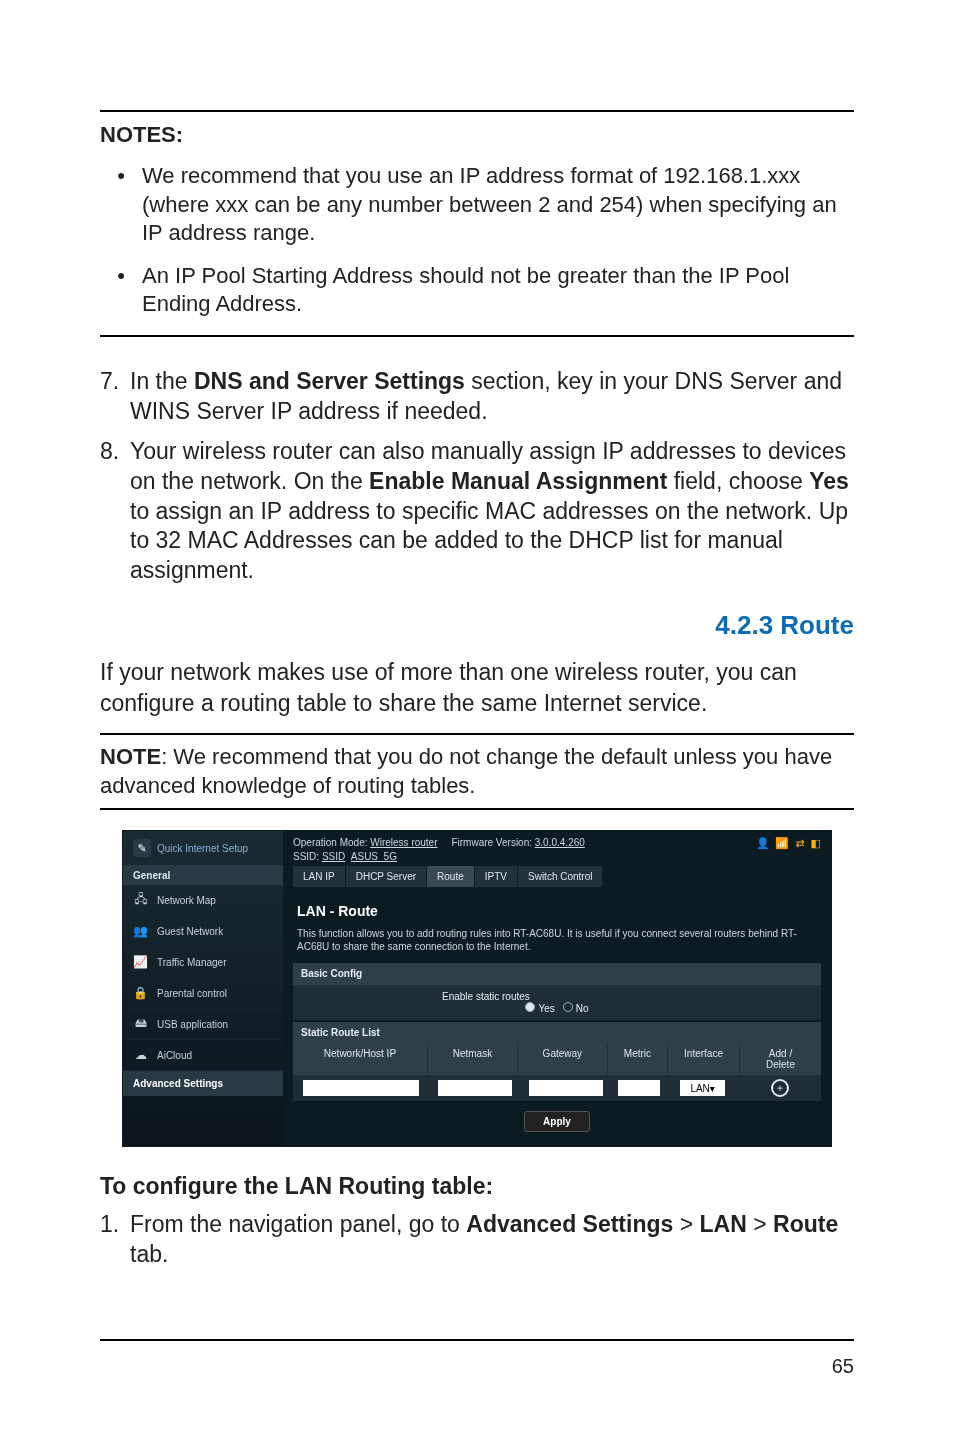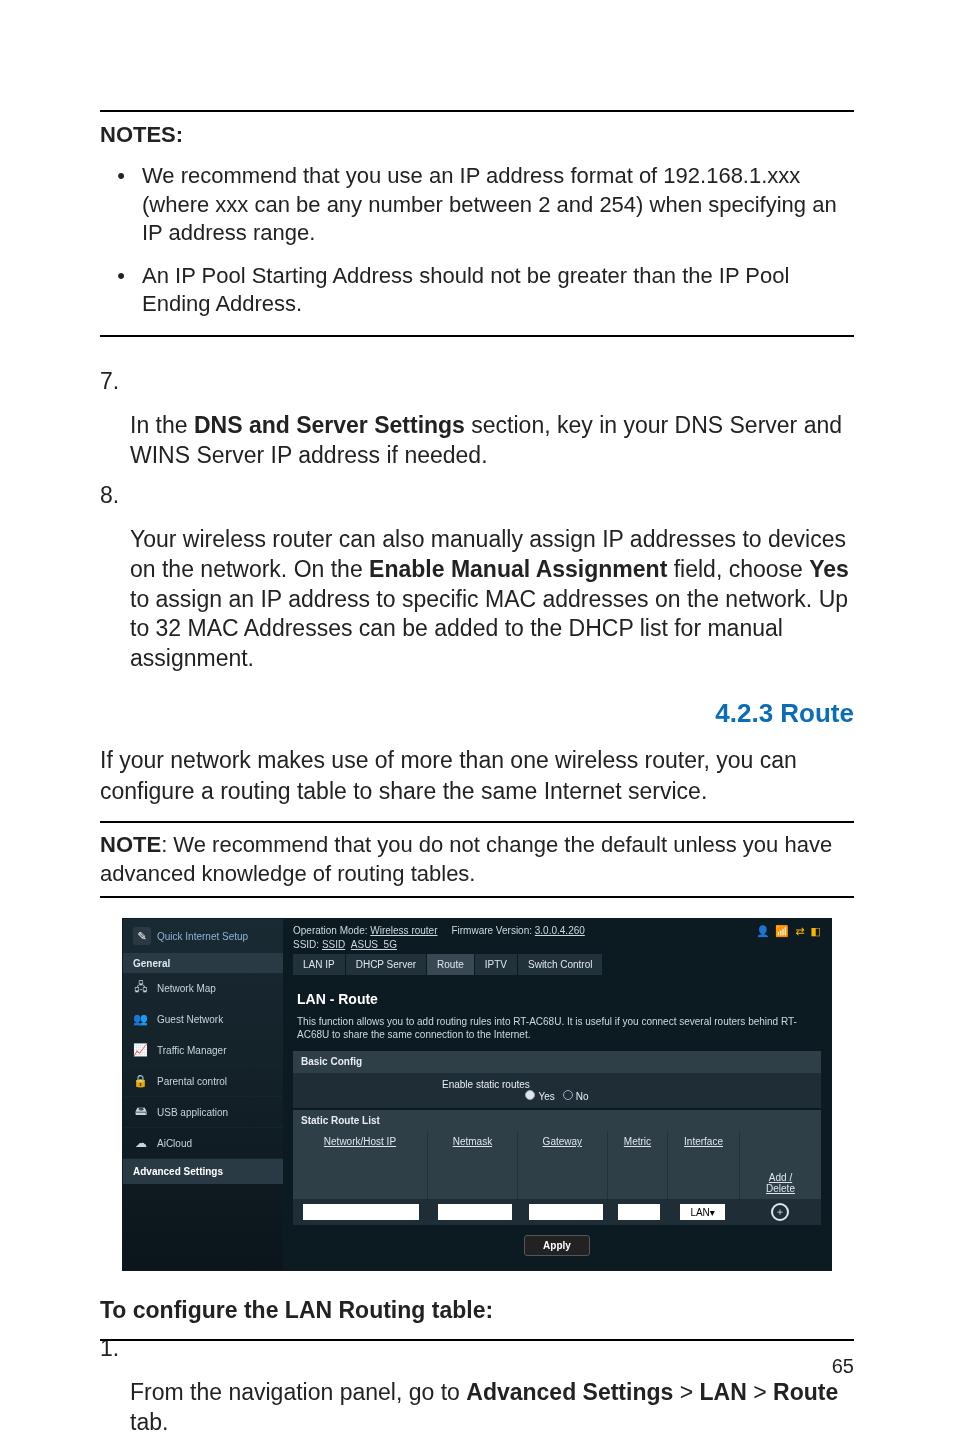--- a/index.html
+++ b/index.html
@@ -50,21 +50,21 @@
   .steps li {
     display: flex;
     font-size: 23px;
     line-height: 1.3;
     margin-bottom: 10px;
   }
   .steps .num {
     width: 30px;
     flex-shrink: 0;
   }
-  .steps .stext { flex: 1; margin-top: 44px; }
+  .steps .stext { flex: 1; }
   .section-heading {
     color: #0b6db7;
     font-weight: bold;
     font-size: 26px;
     margin: 20px 0 16px 0;
     text-align: right;
   }
   .para {
     font-size: 23px;
     line-height: 1.35;
@@ -138,22 +138,22 @@
     flex-direction:column;
   }
   .rs-row .lab { width:230px; color:#e7edf1; }
   .rs-row .val { color:#e7edf1; display:flex; align-items:center; gap:8px; }
   .rs-radio { width:10px; height:10px; border-radius:50%; border:1px solid #9ab; display:inline-block; margin-right:3px; }
   .rs-radio.sel { background:#e0e6ea; }
   .rs-tablehead {
     display:grid; grid-template-columns: 1.5fr 1fr 1fr .6fr .8fr .9fr;
     background:#2f3f48; color:#dfe6ec; text-align:center;
   }
-  .rs-tablehead div { padding:5px 16px; border-right:1px solid #22323b;text-decoration:underline; }
-  .rs-tablehead div:last-child { border-right:none;margin-top:36px; }
+  .rs-tablehead div { padding:5px 16px; border-right:1px solid #22323b; }
+  .rs-tablehead div:last-child { border-right:none; }
   .rs-tablerow {
     display:grid; grid-template-columns: 1.5fr 1fr 1fr .6fr .8fr .9fr;
     background:#1f2e36;
   }
   .rs-tablerow div { padding:4px; display:flex; align-items:center; justify-content:center; }
   .rs-input { background:#fff; height:16px; width:90%; }
   .rs-sel { background:#fff; height:16px; width:45px; font-size:10px; display:flex; align-items:center; justify-content:center; color:#000; }
   .rs-addbtn { width:18px; height:18px; border:2px solid #dfe6ec; border-radius:50%; display:flex; align-items:center; justify-content:center; color:#dfe6ec; }
   .rs-nodata { text-align:center; padding:6px; background:#1f2e36; color:#c7a96b; }
   .rs-apply { display:flex; justify-content:center; padding:10px 0 2px 0; }

